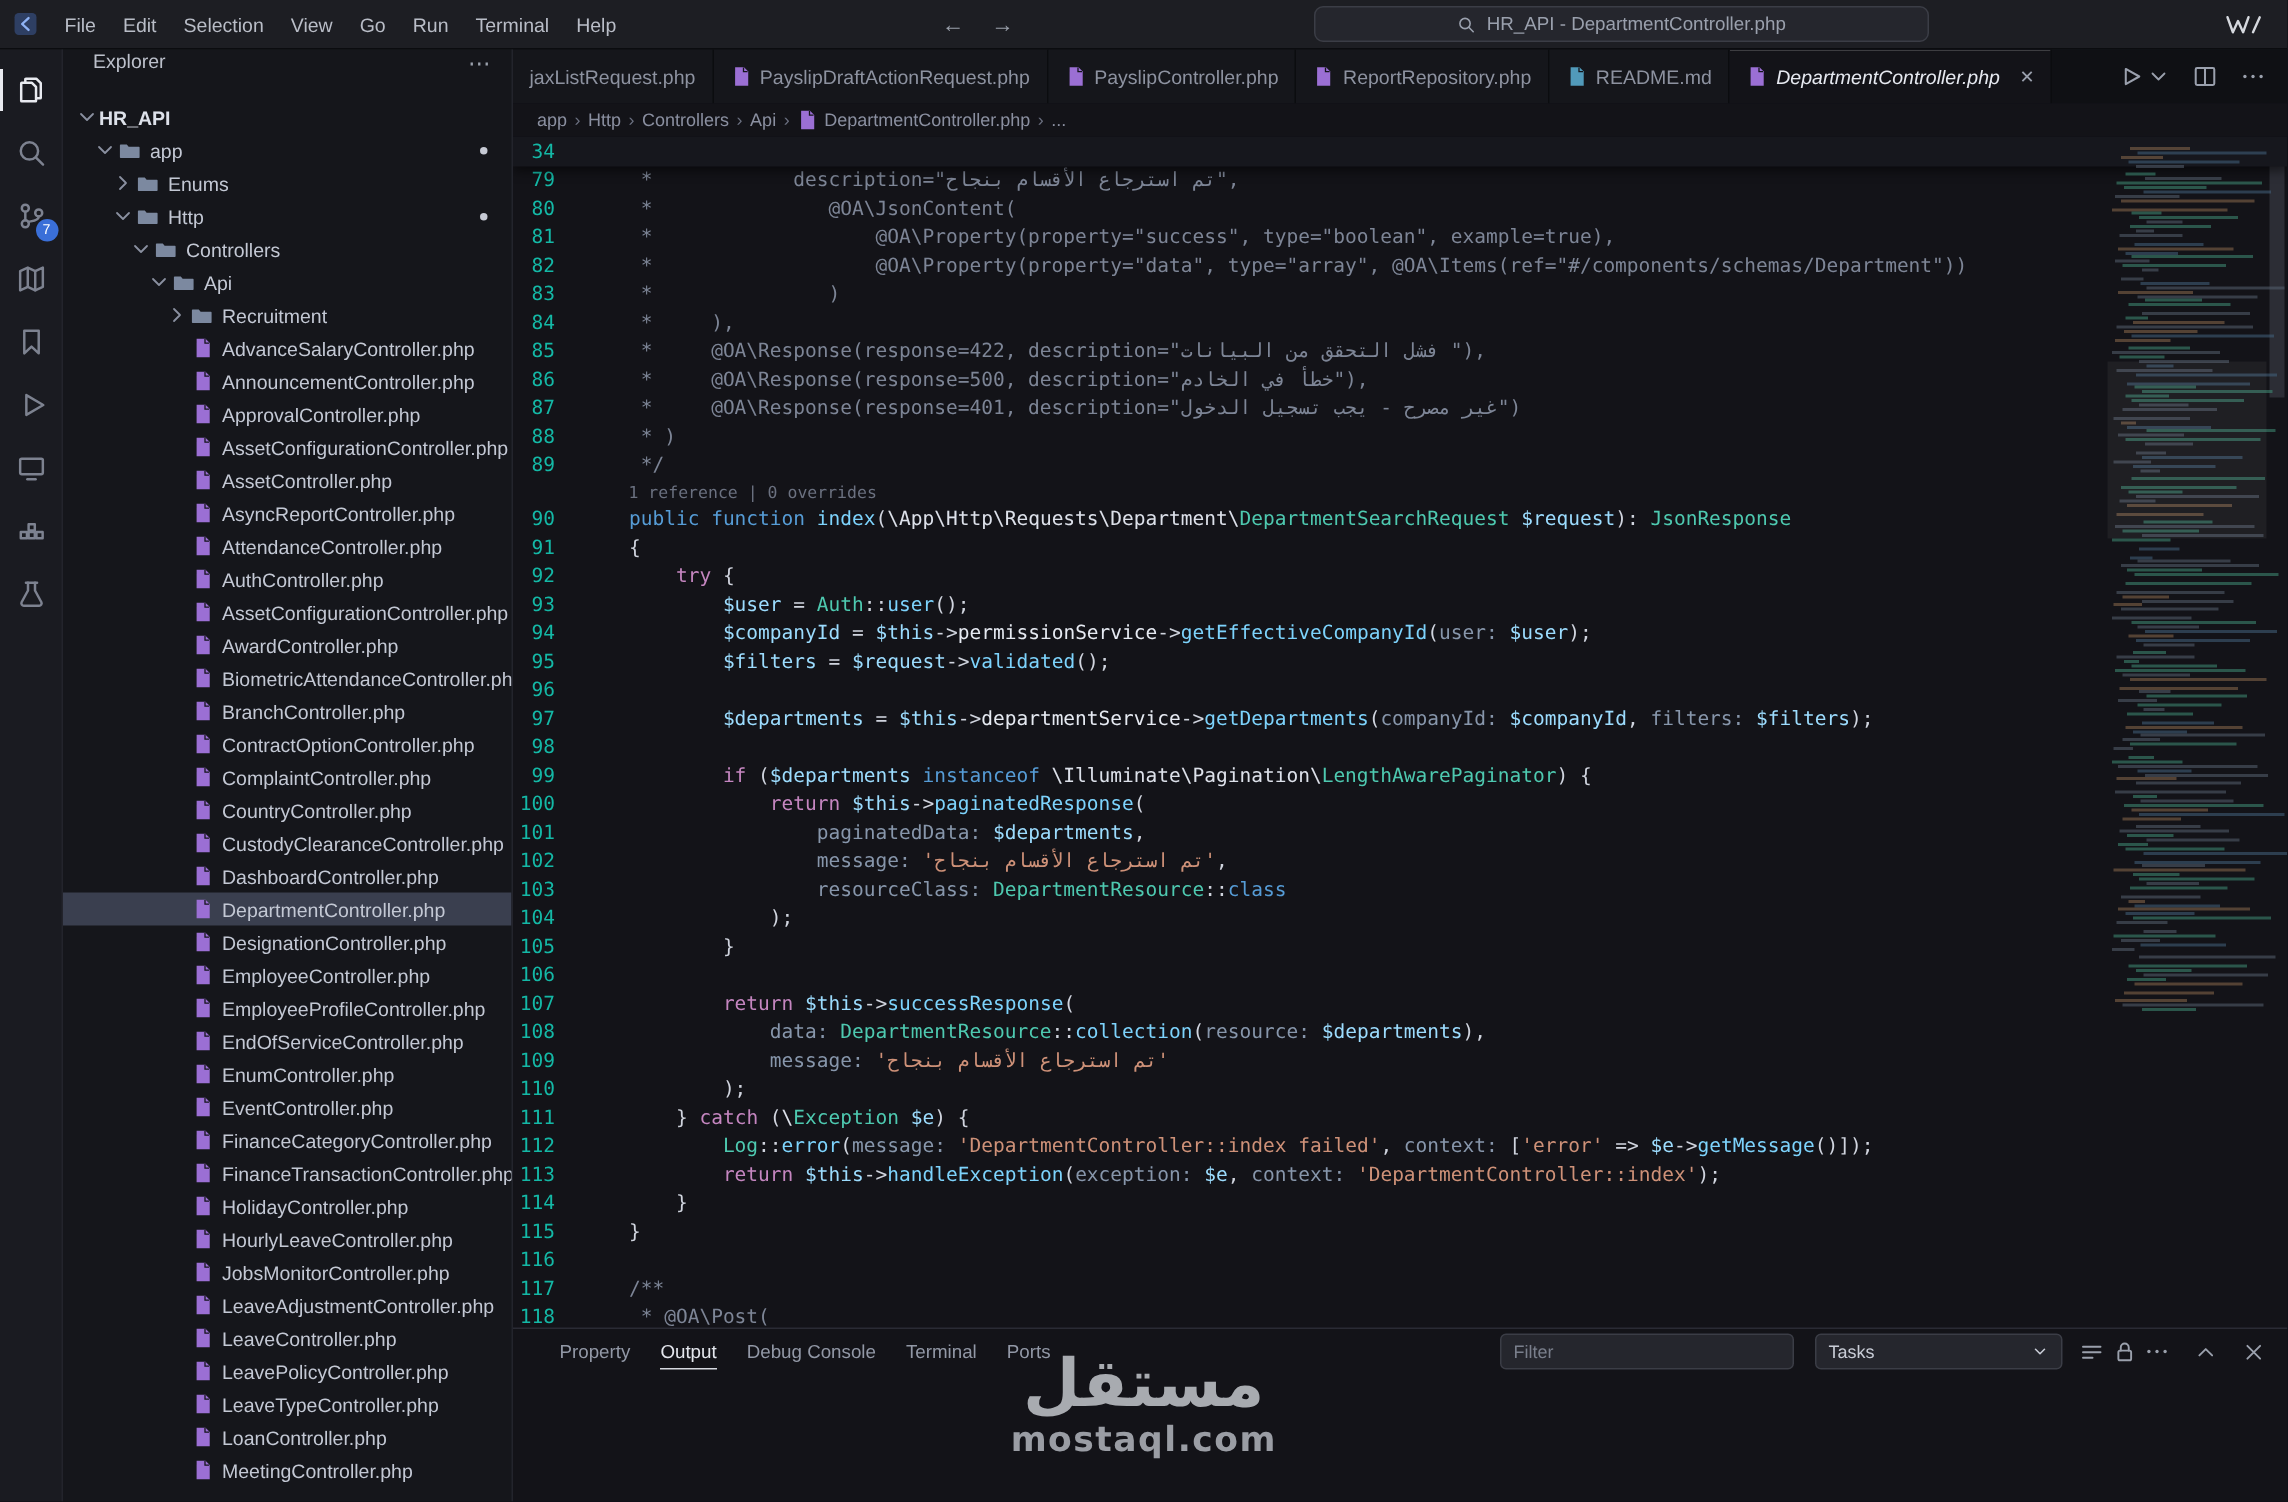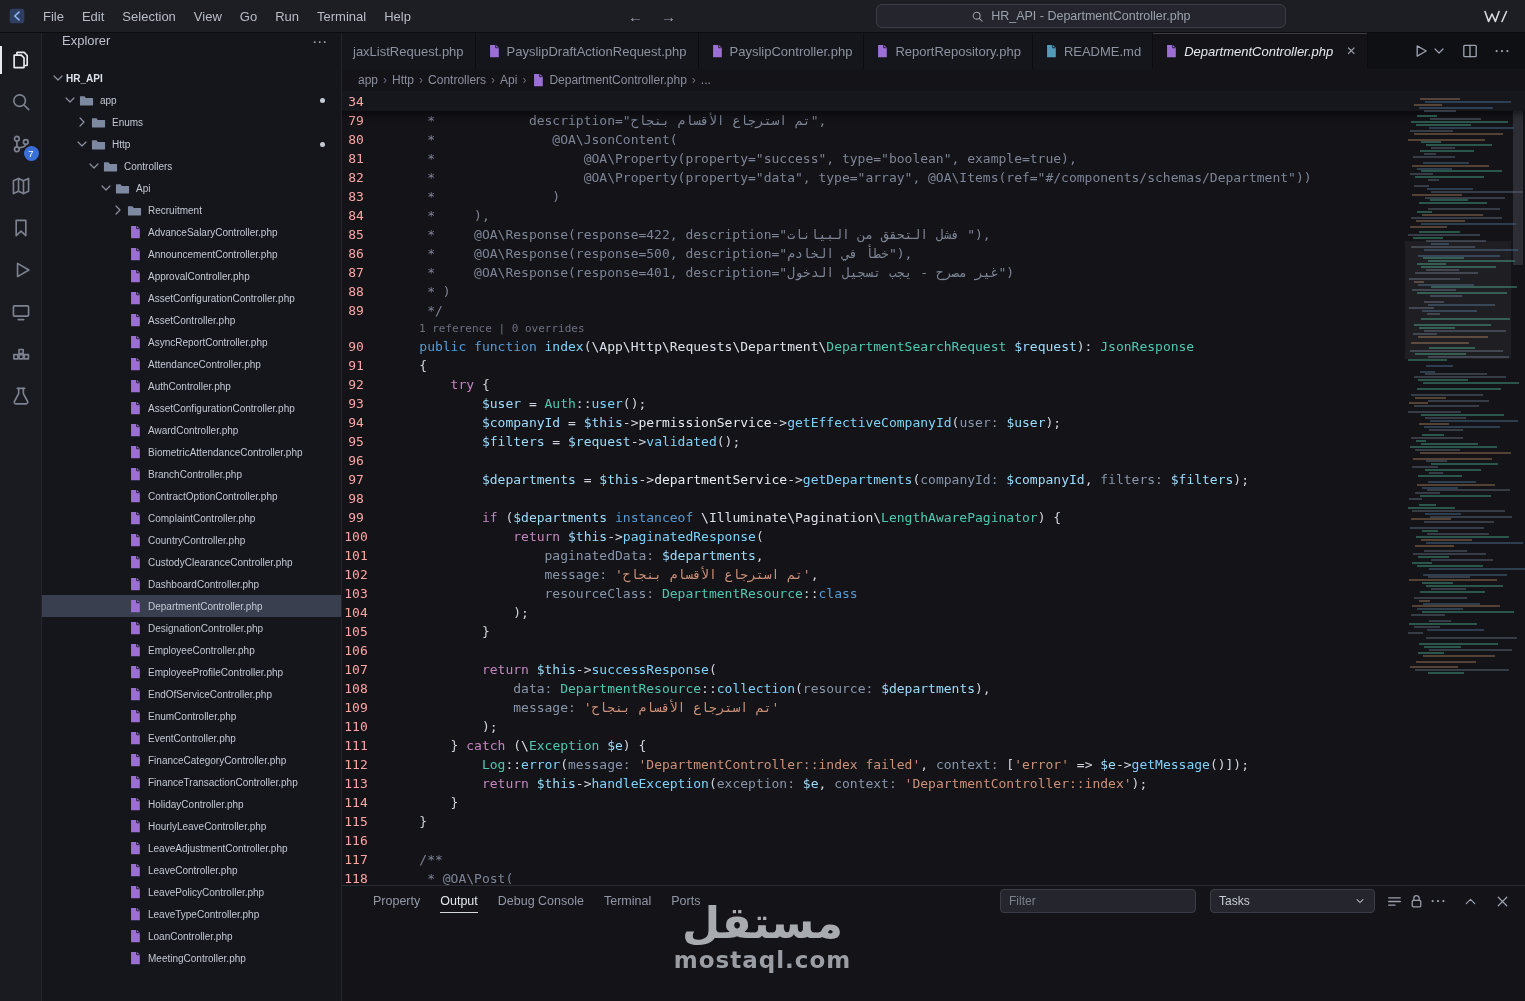--- a/index.html
+++ b/index.html
@@ -27,21 +27,21 @@
 
   .sidebar{width:300px;background:#15161b;border-right:1px solid #23242c;display:flex;flex-direction:column}
   .sidebar-header{height:34px;flex:none;display:flex;align-items:flex-start;padding:0 14px 0 20px;color:#bcc0cb}
   .sidebar-header .spacer{flex:1}
   .tree{flex:1;overflow:hidden}
   .tree-row{height:22px;display:flex;align-items:center;color:#c3c8d4;white-space:nowrap;cursor:default}
   .tree-row.selected{background:#3a3f4f}
   .tree-row.root .tlabel{font-weight:bold;color:#dde1ea}
   .chev{width:16px;height:16px;flex:none;display:flex;align-items:center;justify-content:center;color:#8a90a0}
   .fico{width:17px;height:16px;flex:none;display:flex;align-items:center;justify-content:center;margin-right:5px}
-  .tlabel{font-size:10px}
+  .tlabel{font-size:13px}
   .moddot{width:5px;height:5px;border-radius:50%;background:#c6cad4;margin-left:auto;margin-right:16px;flex:none}
 
   .editor-col{flex:1;min-width:0;display:flex;flex-direction:column;background:#131318}
 
   .tabbar{height:36px;flex:none;background:#0f1014;display:flex;align-items:stretch}
   .tabs{display:flex;overflow:hidden}
   .tab{display:flex;align-items:center;gap:6px;padding:0 11px;background:#15161b;border-right:1px solid #0b0c0f;color:#8d92a0;font-size:13px;white-space:nowrap;cursor:default}
   .tab.active{background:#131318;color:#e6e9f0;font-style:italic;box-shadow:inset 0 1px 0 rgba(255,255,255,.18)}
   .tab .tclose{margin-left:7px;color:#9aa0ad;font-size:12px}
   .tab-actions{margin-left:auto;display:flex;align-items:center;gap:14px;padding:0 14px;color:#9aa0ad}
@@ -49,21 +49,21 @@
 
   .breadcrumbs{height:22px;flex:none;display:flex;align-items:center;gap:5px;padding-left:16px;font-size:12px;color:#8a8fa0;background:#131318}
   .breadcrumbs .sep{color:#6b7080}
   .bc-item{display:flex;align-items:center;gap:4px}
 
   .editor-area{flex:1;position:relative;overflow:hidden;background:#131318}
   .code,.sticky-row{font-family:"DejaVu Sans Mono","DejaVu Sans",monospace;font-size:13px;line-height:19px;white-space:pre}
   .sticky{position:absolute;top:0;left:0;right:0;height:20px;background:#16171d;box-shadow:0 3px 7px rgba(0,0,0,.5);z-index:5;display:flex;align-items:center}
   .code{position:absolute;top:20px;left:0;right:0;bottom:0;overflow:hidden}
   .line{display:flex;height:19px}
-  .ln{width:46px;flex:none;text-align:center;padding-right:18px;color:#fca5a5}
+  .ln{width:46px;flex:none;text-align:right;padding-right:18px;color:#14b8a6}
   .lc{white-space:pre}
   .lens-row{height:17px}
   .lens{font-size:11px;line-height:17px;color:#6b7180;padding-left:31px}
 
   .tk-c{color:#7d8596}
   .tk-k{color:#569cd6}
   .tk-ctl{color:#c586c0}
   .tk-f{color:#7dd3fc}
   .tk-t{color:#4ec9b0}
   .tk-v{color:#9cdcfe}
@@ -565,20 +565,30 @@
         </div>
         <div class="tree-row" style="padding-left:68px">
           <span class="chev"></span>
           <span class="fico">
             <svg width="14" height="14" viewBox="0 0 16 16">
               <path d="M3.5 1h6.8L13.5 4.2V15h-10z" fill="#9b6fd4"></path>
               <path d="M9.9 1.2v3.1h3.1" stroke="#14151b" stroke-width="1" fill="none"></path>
             </svg>
           </span>
           <span class="tlabel">HourlyLeaveController.php</span>
+        </div>
+        <div class="tree-row" style="padding-left:68px">
+          <span class="chev"></span>
+          <span class="fico">
+            <svg width="14" height="14" viewBox="0 0 16 16">
+              <path d="M3.5 1h6.8L13.5 4.2V15h-10z" fill="#9b6fd4"></path>
+              <path d="M9.9 1.2v3.1h3.1" stroke="#14151b" stroke-width="1" fill="none"></path>
+            </svg>
+          </span>
+          <span class="tlabel">JobsMonitorController.php</span>
         </div>
         <div class="tree-row" style="padding-left:68px">
           <span class="chev"></span>
           <span class="fico">
             <svg width="14" height="14" viewBox="0 0 16 16">
               <path d="M3.5 1h6.8L13.5 4.2V15h-10z" fill="#9b6fd4"></path>
               <path d="M9.9 1.2v3.1h3.1" stroke="#14151b" stroke-width="1" fill="none"></path>
             </svg>
           </span>
           <span class="tlabel">LeaveAdjustmentController.php</span>

